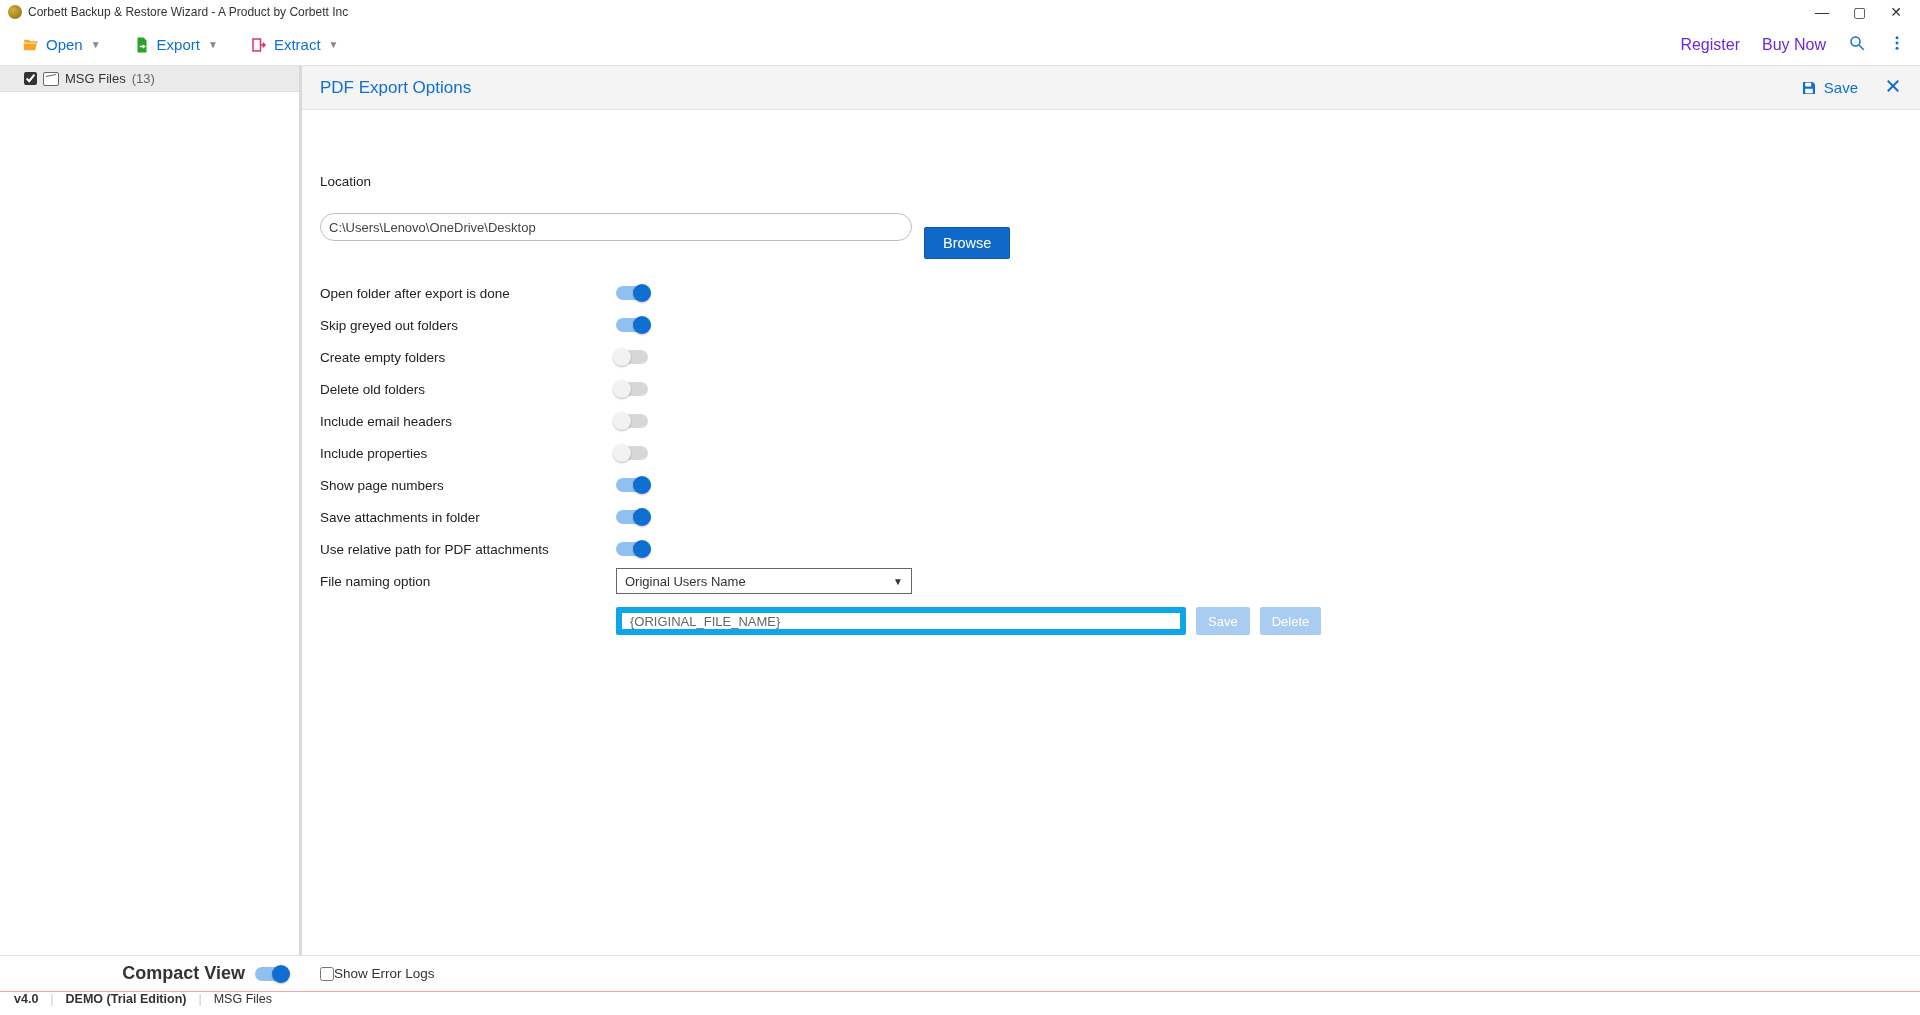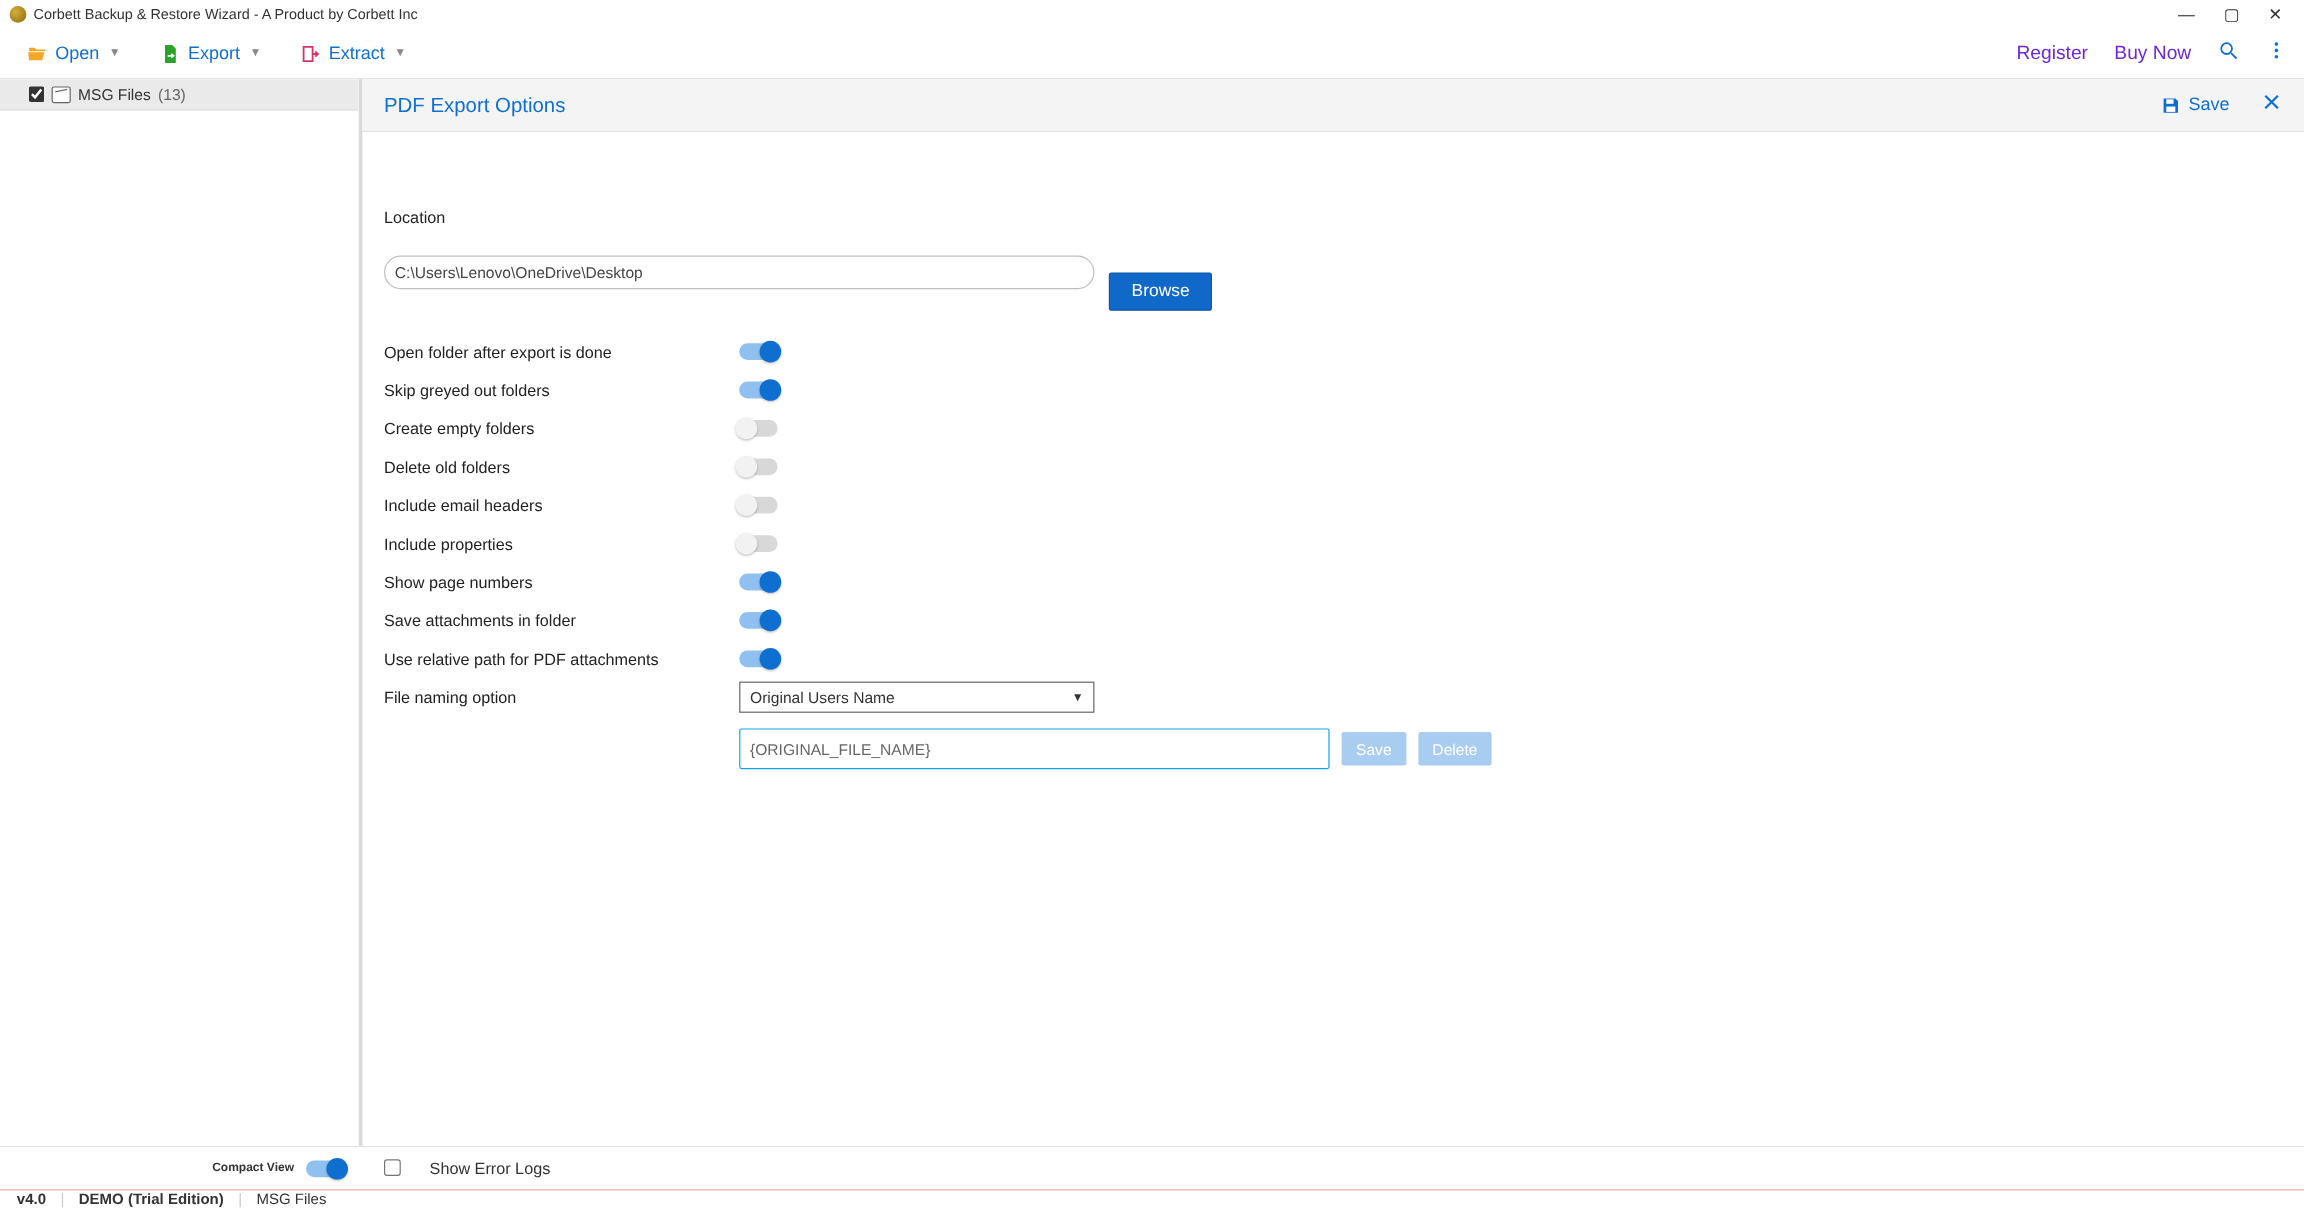--- a/index.html
+++ b/index.html
@@ -56,27 +56,27 @@
 .toggle .knob { width: 18px; height: 18px; border-radius: 50%; position: absolute; top: -2px; box-shadow: 0 1px 2px rgba(0,0,0,0.25); }
 .toggle.on { background: #8fc0ef; }
 .toggle.on .knob { background: #0f6fd1; right: -3px; }
 .toggle.off { background: #d8d8d8; }
 .toggle.off .knob { background: #f2f2f2; left: -3px; }
 
 .select-wrap { width: 296px; height: 26px; border: 1px solid #666; display: flex; align-items: center; padding: 0 8px; font-size: 13px; justify-content: space-between; cursor:pointer; background:#fff;}
 .select-wrap .caret { font-size: 10px; }
 
 .pattern-row { display: flex; align-items: center; gap: 10px; margin-top: 10px; margin-left: 296px;}
-.pattern-input { width: 492px; height: 28px; border: 1px solid #0ea5e9; padding: 16px 8px; font-size: 13px; color: #666; border-radius: 2px; }
+.pattern-input { width: 570px; height: 28px; border: 6px solid #0ea5e9; padding: 0 8px; font-size: 13px; color: #666; border-radius: 2px; }
 .ghost-btn { height: 28px; padding: 0 12px; background: #a9cdf0; color: #fff; border: none; font-size: 13px; border-radius: 2px; cursor: pointer; }
 
 
 .bottom-strip { height: 36px; border-top: 1px solid #e3e3e3; display: flex; align-items: center; }
-.bottom-strip .left-pad { width: 302px; border-right: 3px solid transparent; height:100%; display:flex; align-items:center; justify-content:flex-end; padding-right:12px; gap:10px; font-size:10px; font-weight:600;}
-.bottom-strip .right-area { flex:1; display:flex; align-items:flex-start; padding-left:18px; gap:24px; font-size:13.5px;}
+.bottom-strip .left-pad { width: 302px; border-right: 3px solid transparent; height:100%; display:flex; align-items:center; justify-content:flex-end; padding-right:12px; gap:10px; font-size:18px; font-weight:600;}
+.bottom-strip .right-area { flex:1; display:flex; align-items:flex-end; padding-left:18px; gap:0; font-size:13.5px;}
 .bottom-strip input[type=checkbox]{ width:14px; height:14px; }
 
 
 .statusbar { height: 24px; border-top: 1px solid #fca5a5; display: flex; align-items: flex-start; font-size: 12.5px; padding: 0 14px; gap: 12px; }
 .statusbar .sep { color:#ccc; }
 .statusbar .bold { font-weight:600; }
 </style>
 </head>
 <body>
 

